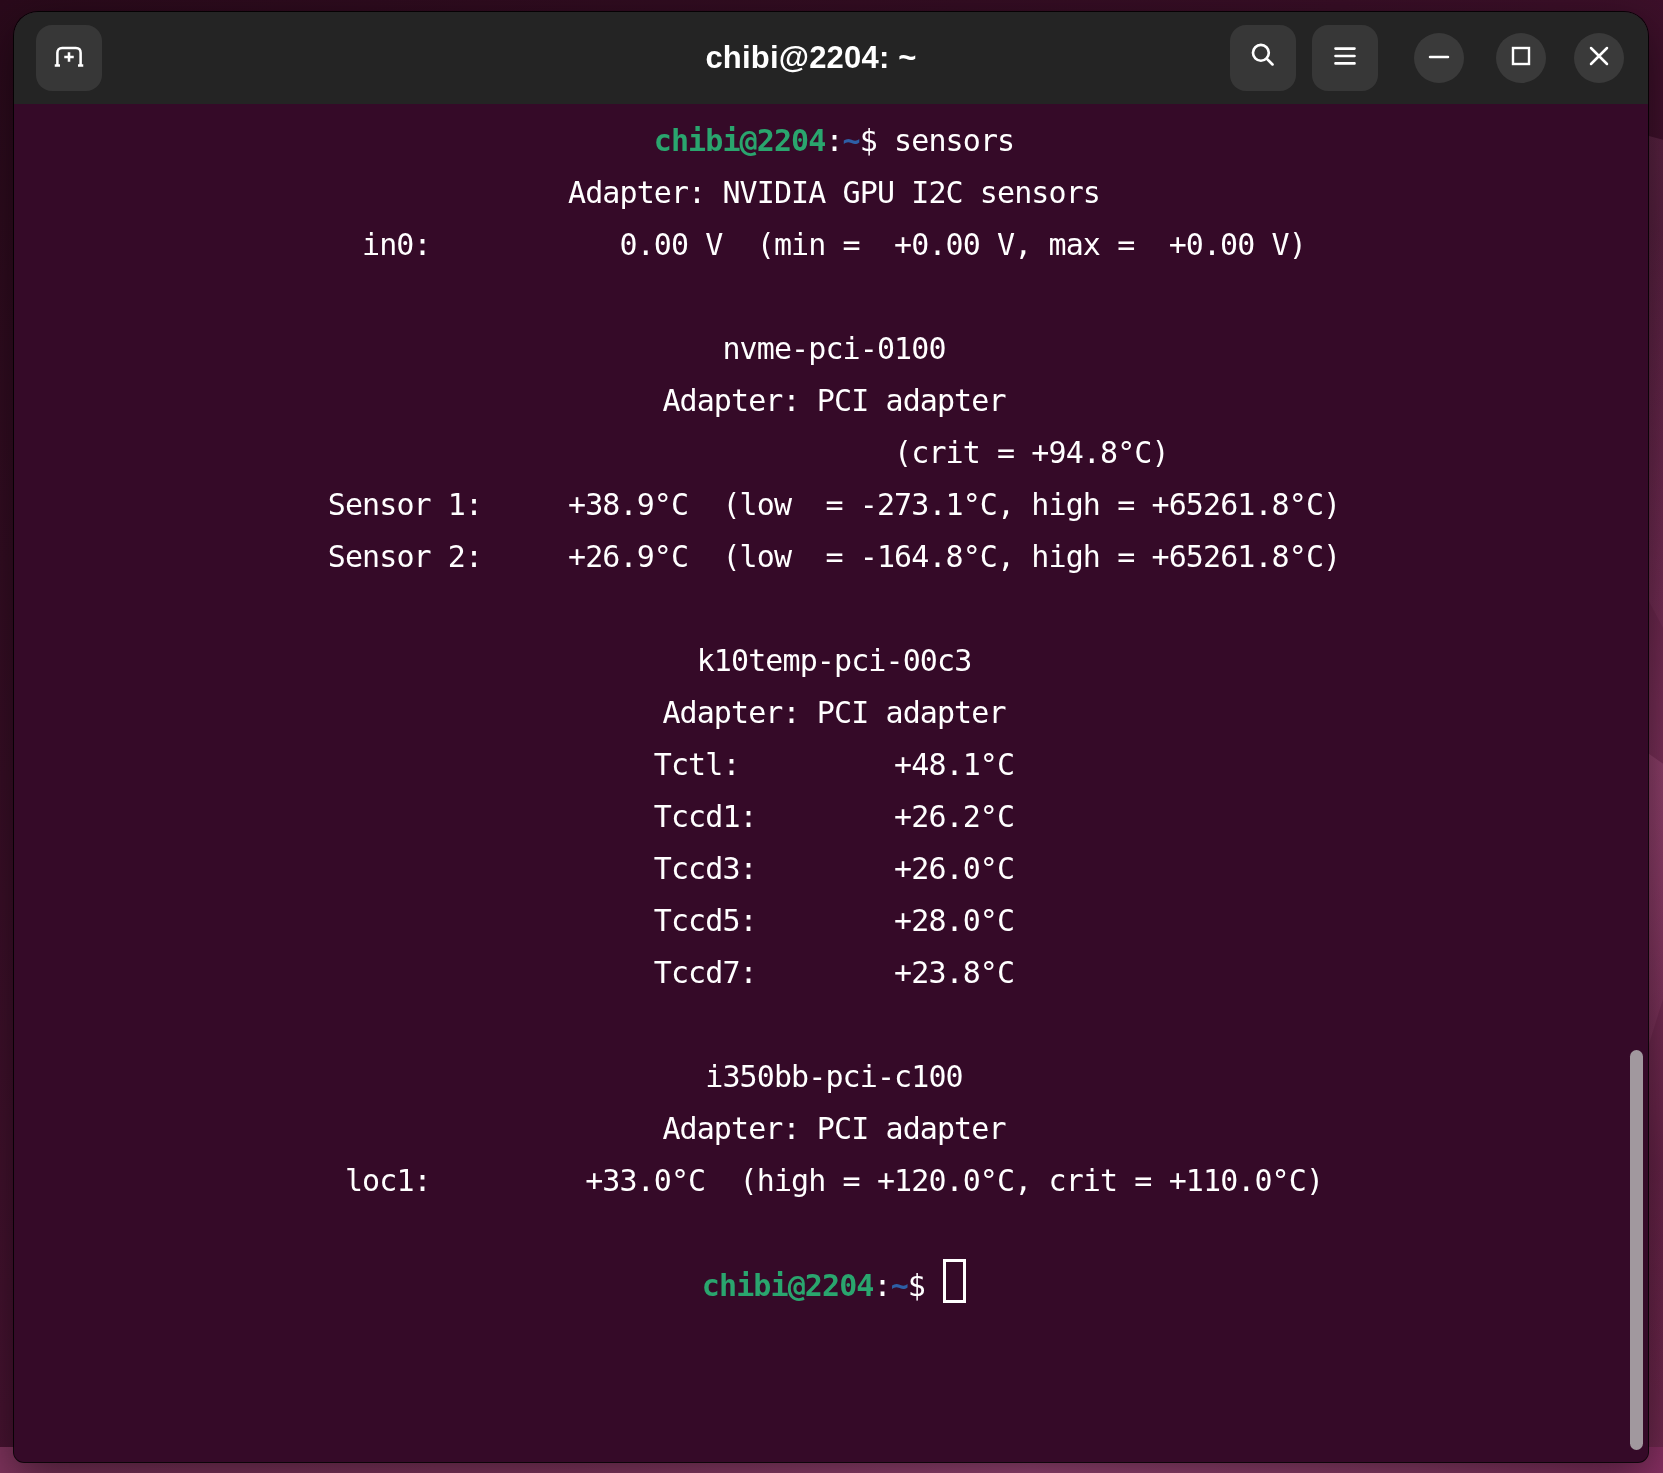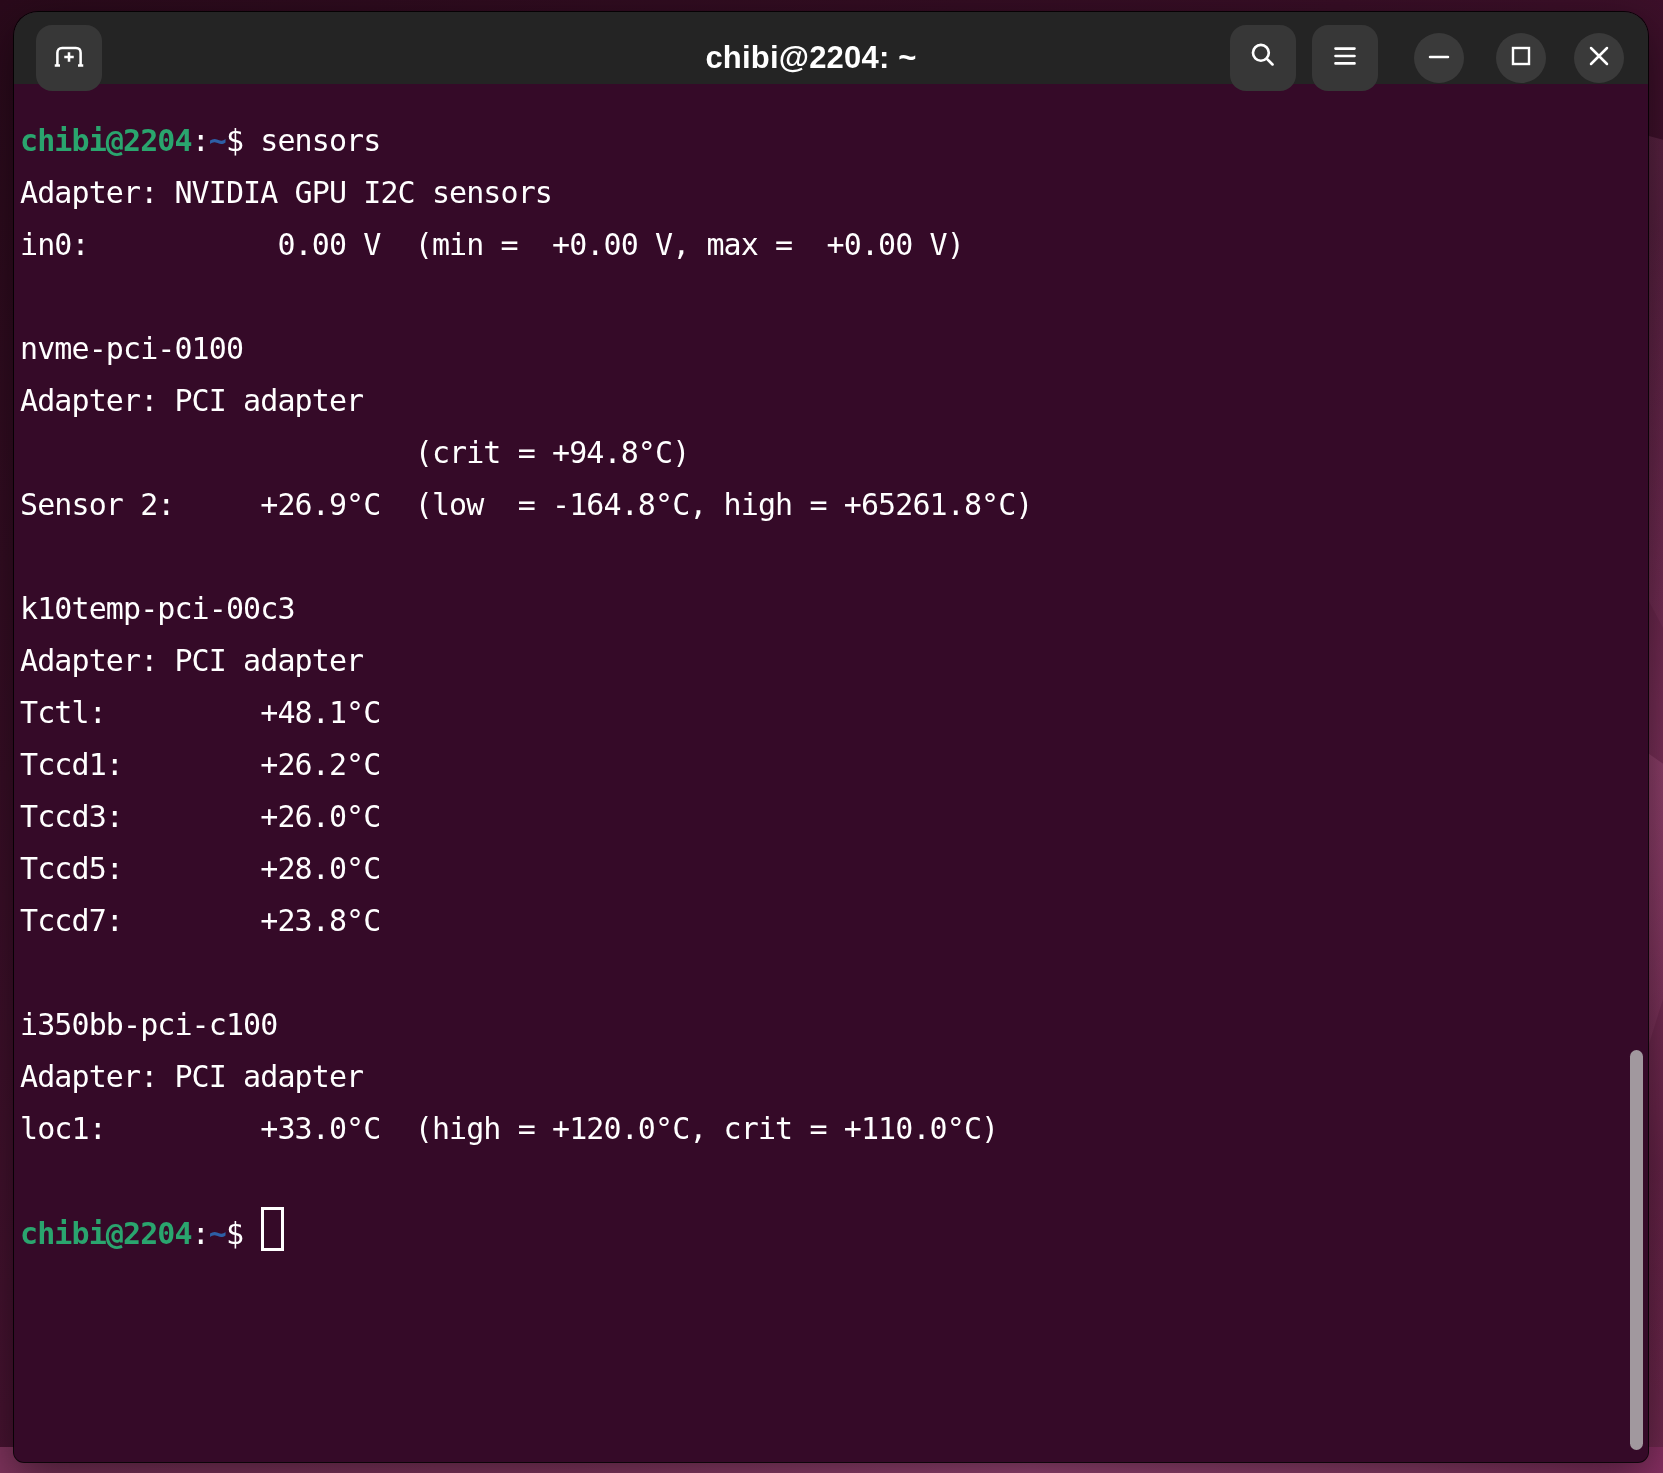--- a/index.html
+++ b/index.html
@@ -27,21 +27,21 @@
   .facet-3 { left:0; right:0; bottom:0; height:26px;
     background:linear-gradient(90deg, #7e335c 0%, #8e3b68 35%, #a74b80 62%, #94406f 85%, #872f62 100%); }
 
   
   .window { position:absolute; left:14px; top:12px; width:1634px; height:1450px;
     border-radius:24px 24px 10px 10px; overflow:hidden;
     background:var(--terminal_bg,#350a28);
     box-shadow:0 0 0 1px rgba(0,0,0,.85), 0 14px 46px rgba(0,0,0,.5); }
 
   
-  .titlebar { position:relative; height:72px; background:var(--titlebar_bg,#242424); }
+  .titlebar { position:relative; height:92px; background:var(--titlebar_bg,#242424); }
   .tb-title { position:absolute; left:90px; right:130px; top:0; height:92px;
     display:flex; align-items:center; justify-content:center;
     color:#ffffff; font-weight:bold; font-size:31px; letter-spacing:.2px; }
   .tb-left  { position:absolute; left:22px;  top:0; height:92px; display:flex; align-items:center; }
   .tb-right { position:absolute; right:24px; top:0; height:92px; display:flex; align-items:center; }
   .btn-square { width:66px; height:66px; border-radius:16px;
     background:var(--titlebar_button_bg,#373737);
     display:flex; align-items:center; justify-content:center; cursor:pointer; }
   .btn-circle { width:50px; height:50px; border-radius:50%;
     background:var(--window_control_bg,#3a3a3a);
@@ -49,21 +49,21 @@
   .mr16 { margin-right:16px; } .mr28 { margin-right:28px; } .mr32 { margin-right:32px; } .mr36 { margin-right:36px; }
   .icon-stroke { stroke:#ffffff; fill:none; stroke-width:2.5; stroke-linecap:round; }
   .icon-stroke-sq { stroke:#ffffff; fill:none; stroke-width:2.4; stroke-linecap:butt; }
 
   
   .terminal { position:absolute; left:0; right:0; top:92px; bottom:0;
     background:var(--terminal_bg,#350a28);
     padding:11px 0 0 6px;
     font-family:"DejaVu Sans Mono","Liberation Mono",monospace;
     font-size:30px; line-height:52px; letter-spacing:-0.9px;
-    color:var(--text,#ffffff); cursor:text; }
+    color:var(--text,#ffffff); cursor:text;text-align:center; }
   .tl { white-space:pre; height:52px; }
   .seg-w { color:var(--text,#ffffff); }
   .seg-g { color:var(--prompt_green,#2aa56e); font-weight:bold; }
   .seg-b { color:var(--path_blue,#2d5fa6); font-weight:bold; }
   .cursor { display:inline-block; width:17px; height:38px;
     border:3px solid #ffffff; vertical-align:-7px; margin-left:1px; }
 
   .scroll-thumb { position:absolute; right:5px; top:1038px; width:13px; height:400px;
     border-radius:7px; background:var(--scrollbar_thumb,#aaa5a8); opacity:.92; cursor:pointer; }
 </style>
@@ -137,20 +137,21 @@
 
   <div class="terminal">
     <div>
         <div class="tl"><span class="seg-g">chibi@2204</span><span class="seg-w">:</span><span class="seg-b">~</span><span class="seg-w">$ sensors</span></div>
         <div class="tl"><span class="seg-w">Adapter: NVIDIA GPU I2C sensors</span></div>
         <div class="tl"><span class="seg-w">in0:           0.00 V  (min =  +0.00 V, max =  +0.00 V)</span></div>
         <div class="tl"></div>
         <div class="tl"><span class="seg-w">nvme-pci-0100</span></div>
         <div class="tl"><span class="seg-w">Adapter: PCI adapter</span></div>
         <div class="tl"><span class="seg-w">                       (crit = +94.8°C)</span></div>
+        <div class="tl"><span class="seg-w">Sensor 1:     +38.9°C  (low  = -273.1°C, high = +65261.8°C)</span></div>
         <div class="tl"><span class="seg-w">Sensor 2:     +26.9°C  (low  = -164.8°C, high = +65261.8°C)</span></div>
         <div class="tl"></div>
         <div class="tl"><span class="seg-w">k10temp-pci-00c3</span></div>
         <div class="tl"><span class="seg-w">Adapter: PCI adapter</span></div>
         <div class="tl"><span class="seg-w">Tctl:         +48.1°C</span></div>
         <div class="tl"><span class="seg-w">Tccd1:        +26.2°C</span></div>
         <div class="tl"><span class="seg-w">Tccd3:        +26.0°C</span></div>
         <div class="tl"><span class="seg-w">Tccd5:        +28.0°C</span></div>
         <div class="tl"><span class="seg-w">Tccd7:        +23.8°C</span></div>
         <div class="tl"></div>

